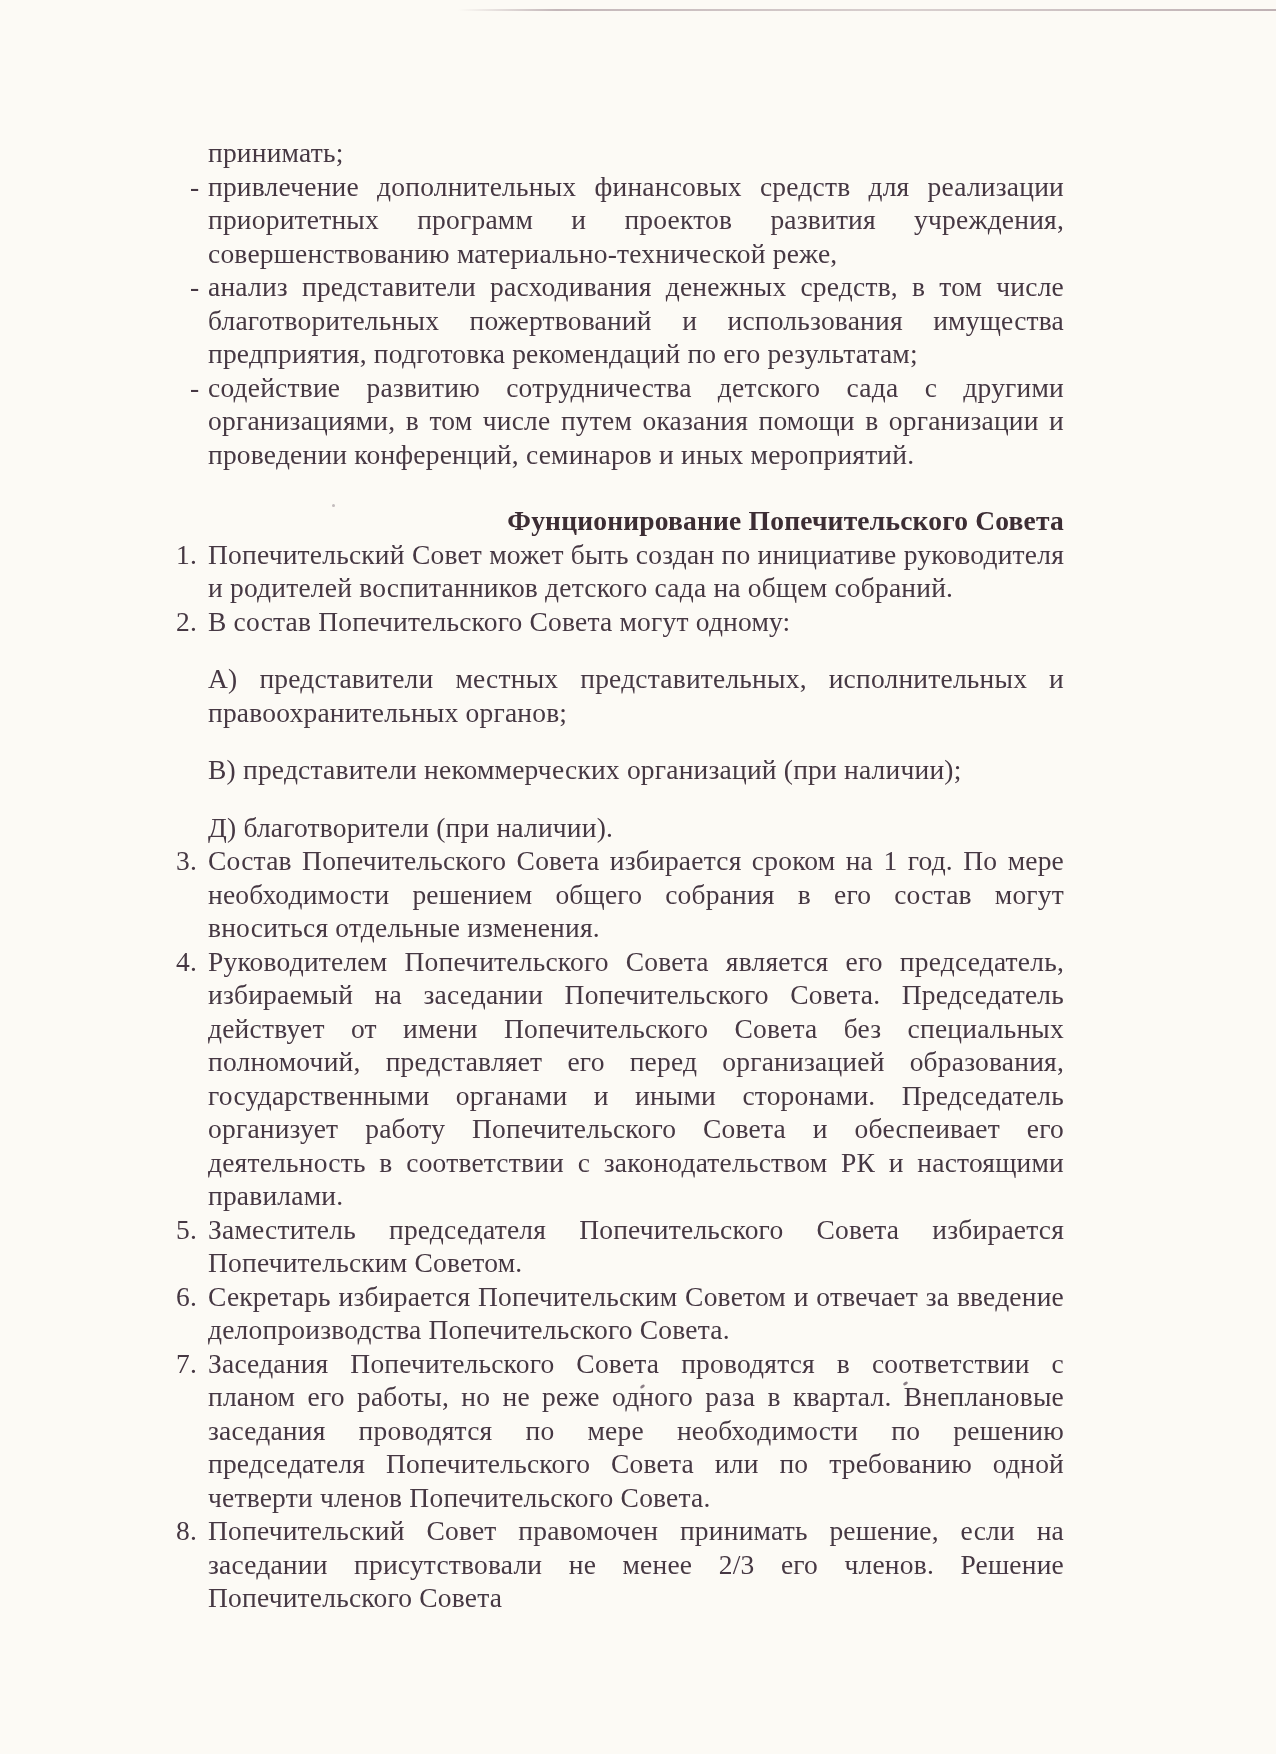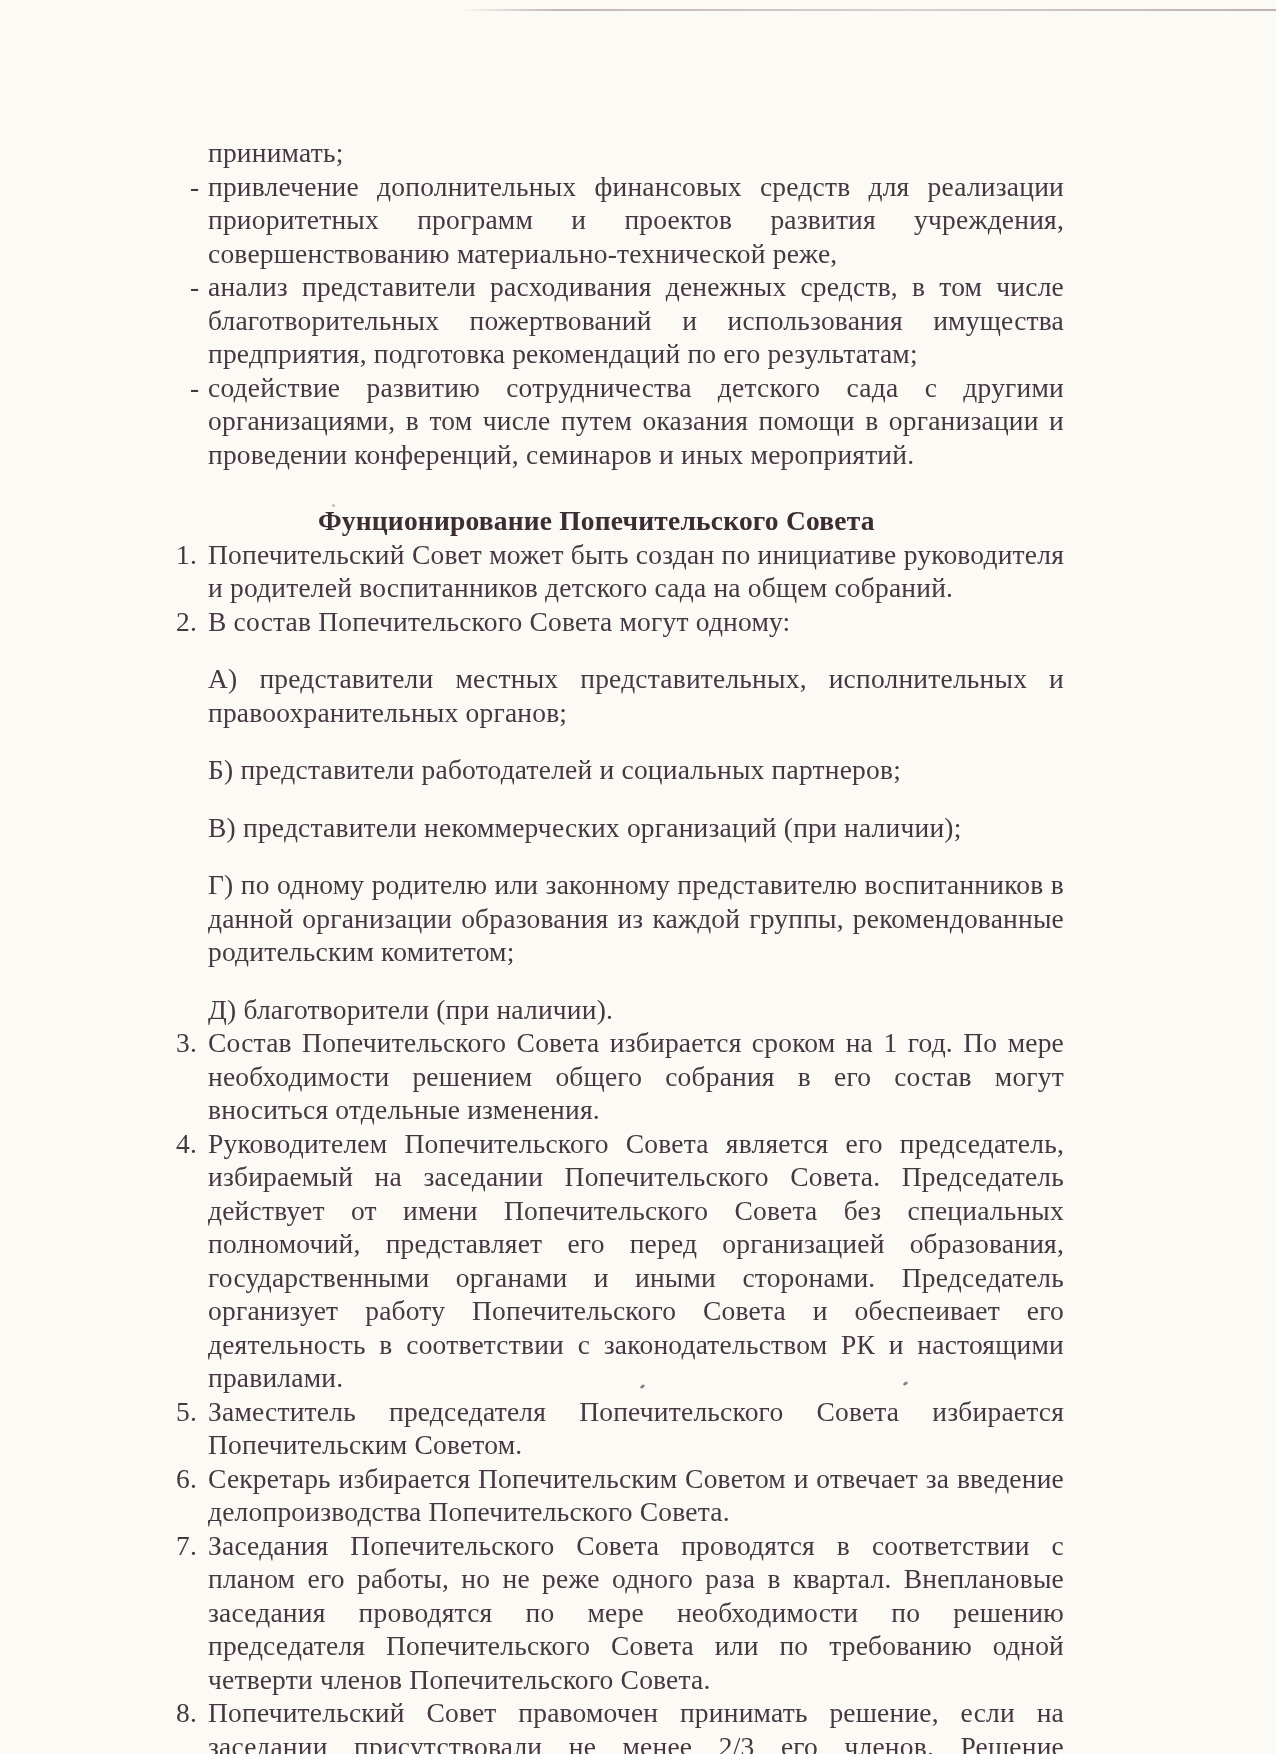--- a/index.html
+++ b/index.html
@@ -56,21 +56,21 @@
   }
   .num {
     position: absolute;
     left: -32px;
     top: 0;
     width: 30px;
     text-align: left;
   }
   .section-heading {
     font-weight: bold;
-    text-align: left;
+    text-align: right;
     padding-left: 110px;
     margin-top: 33px;
     color: #3c2d34;
   }
   .sub-item {
     position: relative;
     margin-top: 24px;
   }
 </style>
 </head>
@@ -106,23 +106,21 @@
 
   <div class="para">
     <span class="num">1.</span>
     <span>Попечительский Совет может быть создан по инициативе руководителя и родителей воспитанников детского сада на общем собраний.</span>
   </div>
 
   <div class="para">
     <span class="num">2.</span>
     <span>В состав Попечительского Совета могут одному:</span>
     <div class="sub-item">А) представители местных представительных, исполнительных и правоохранительных органов;</div>
-    <div class="sub-item">Б) представители работодателей и социальных партнеров;</div>
     <div class="sub-item">В) представители некоммерческих организаций (при наличии);</div>
-    <div class="sub-item">Г) по одному родителю или законному представителю воспитанников в данной организации образования из каждой группы, рекомендованные родительским комитетом;</div>
     <div class="sub-item">Д) благотворители (при наличии).</div>
   </div>
 
   <div class="para">
     <span class="num">3.</span>
     <span>Состав Попечительского Совета избирается сроком на 1 год. По мере необходимости решением общего собрания в его состав могут вноситься отдельные изменения.</span>
   </div>
 
   <div class="para">
     <span class="num">4.</span>

